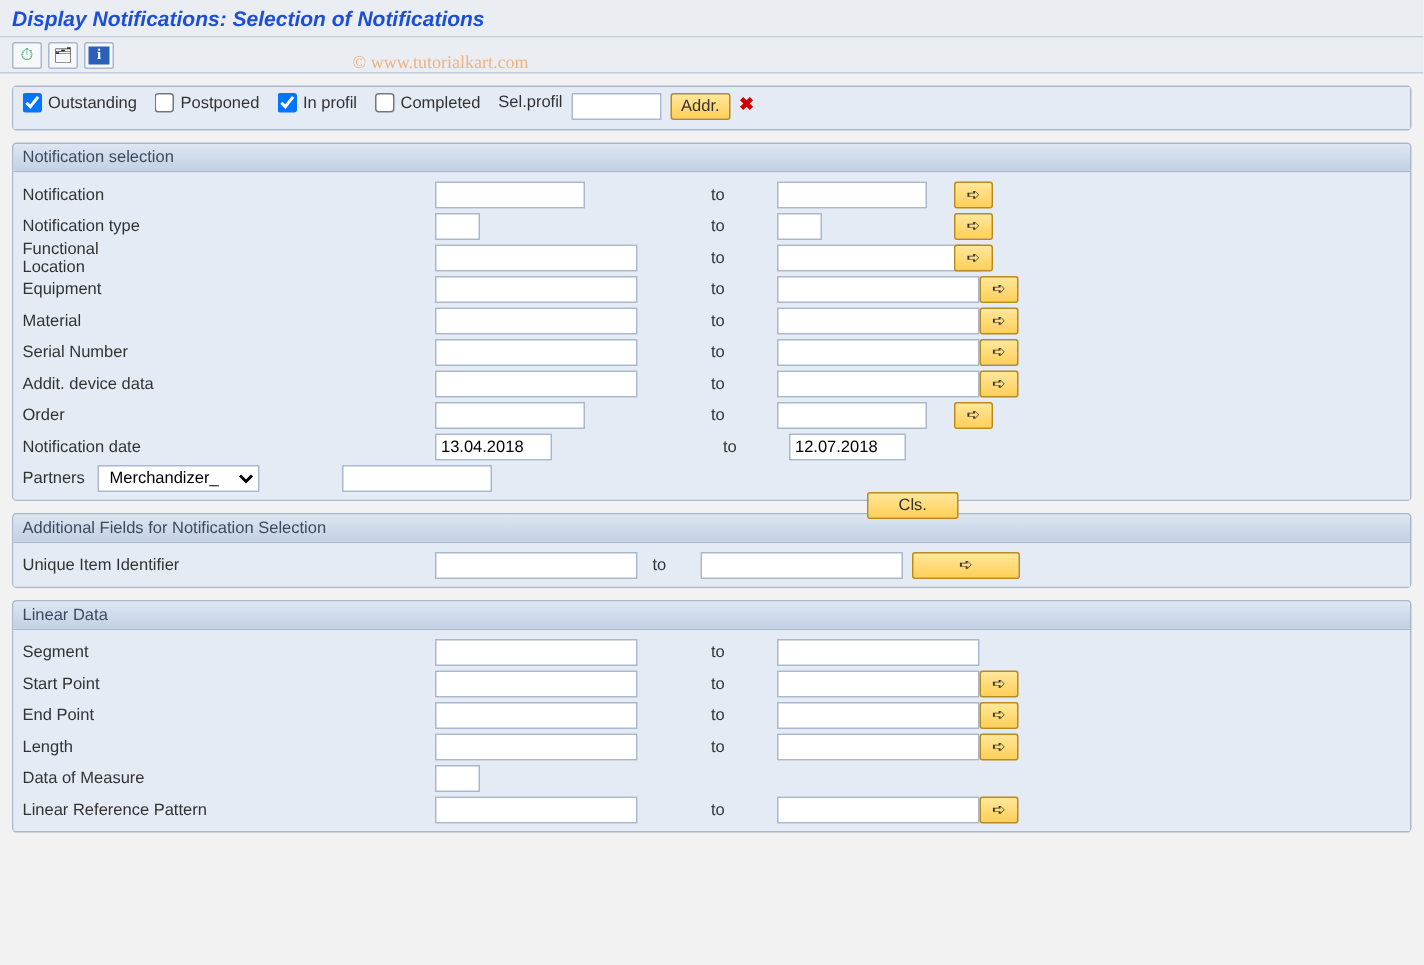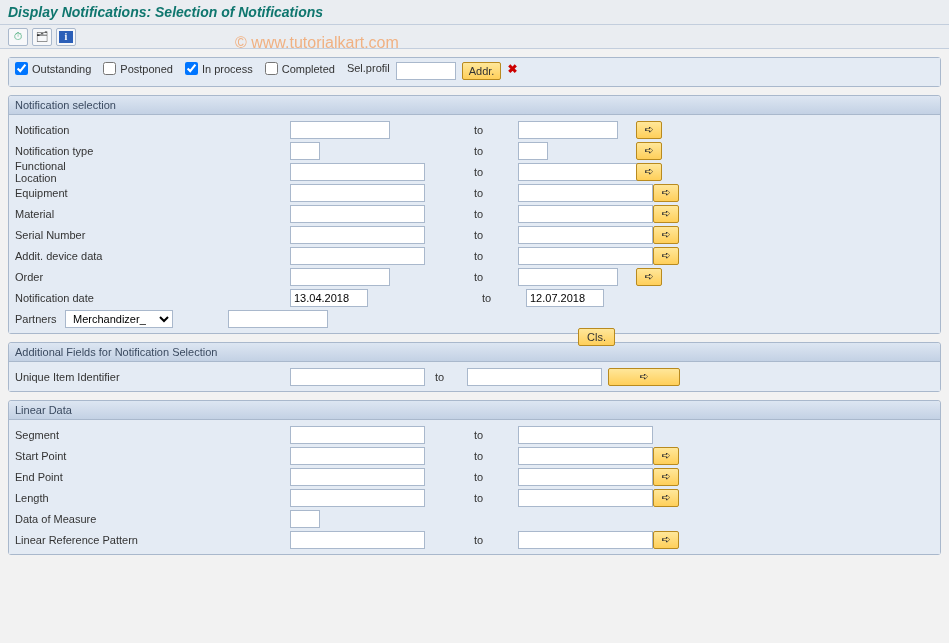--- a/index.html
+++ b/index.html
@@ -13,21 +13,21 @@
     }
     .header {
       background: #eaedf1;
       border-bottom: 1px solid #c3cedd;
       padding: 4px 8px;
     }
     .header h1 {
       font-size: 14px;
       font-weight: bold;
       font-style: italic;
-      color: #0f766e;
+      color: #1d4ed8;
     }
     .toolbar {
       background: #eaedf1;
       border-bottom: 1px solid #c3cedd;
       padding: 3px 8px;
       display: flex;
       gap: 4px;
       align-items: center;
       height: 24px;
     }
@@ -42,22 +42,22 @@
       align-items: center;
       justify-content: center;
       font-size: 10px;
     }
     .watermark {
       position: absolute;
       top: 34px;
       left: 235px;
       color: #f58a3a;
       opacity: 0.6;
-      font-size: 16px;
-      font-family: Liberation Sans, sans-serif;
+      font-size: 12px;
+      font-family: Liberation Serif, serif;
       z-index: 100;
       pointer-events: none;
     }
     .content {
       padding: 8px;
     }
     .group {
       margin-bottom: 8px;
       border: 1px solid #a9b8cc;
       border-radius: 3px;
@@ -185,21 +185,21 @@
       <label class="chk">
         <input type="checkbox" checked="" style="">
         <span>Outstanding</span>
       </label>
       <label class="chk">
         <input type="checkbox" style="">
         <span>Postponed</span>
       </label>
       <label class="chk">
         <input type="checkbox" checked="" style="">
-        <span>In process</span>
+        <span>In profil</span>
       </label>
       <label class="chk">
         <input type="checkbox" style="">
         <span>Completed</span>
       </label>
       <span style="margin-right:6px;">Sel.profil</span>
       <input type="text" class="f-short60" value="" style="">
       <span class="spacer-to-addr"></span>
       <button class="btn-yellow">Addr.</button>
       <span class="red-x">✖</span>
@@ -327,21 +327,21 @@
       </div>
 
       <div class="row">
         <span class="label label-before-select">Partners</span>
         <select class="f-dropdown">
           <option>Merchandizer_</option>
         </select>
         <span style="width:55px;"></span>
         <input type="text" class="f-small1" value="" style="">
         <span style="width:250px;"></span>
-        <button class="btn-yellow" style="padding:0 8px;margin-top:36px;">Cls.</button>
+        <button class="btn-yellow" style="padding:0 20px;margin-top:36px;">Cls.</button>
       </div>
 
     </div>
   </div>
 
   <div class="group">
     <div class="group-header">Additional Fields for Notification Selection</div>
     <div class="group-body">
       <div class="row">
         <span class="label label-wide">Unique Item Identifier</span>

